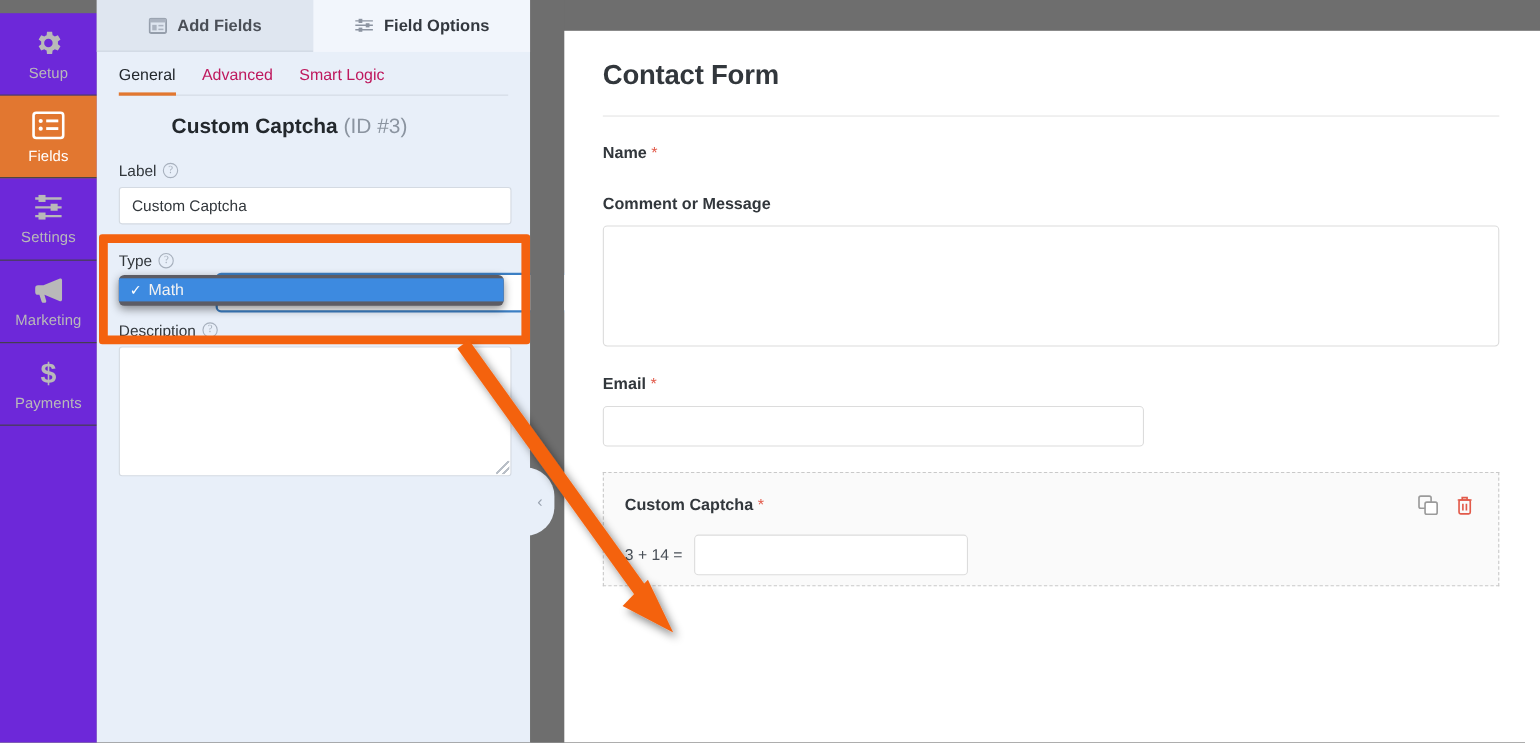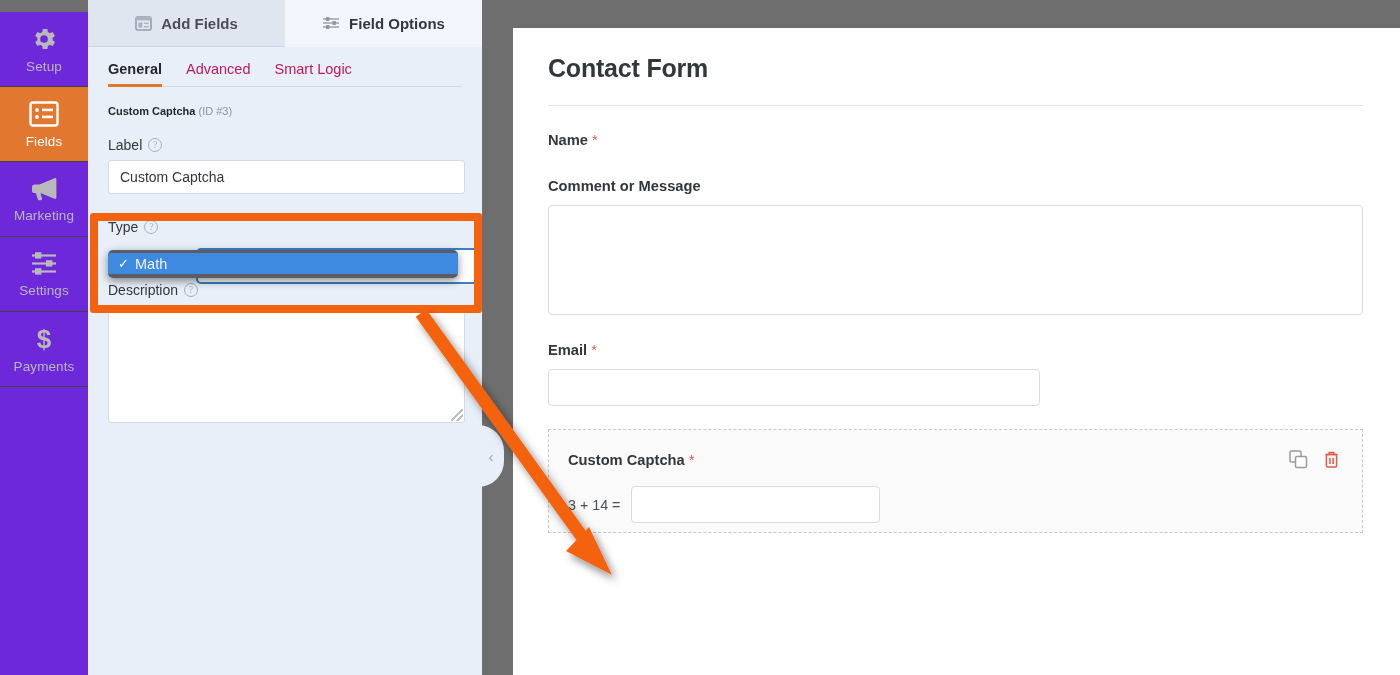--- a/index.html
+++ b/index.html
@@ -51,28 +51,28 @@
   .subtabs {
     position: relative;
     height: 40px; margin: 0 20px;
     display: flex; align-items: flex-end; gap: 24px;
     border-bottom: 1px solid #d3dae4;
   }
   .subtab {
     font-size: 14.5px; color: #be185d; padding-bottom: 9px;
     cursor: pointer; position: relative;
   }
-  .subtab.active { color: #23282d; font-weight: bold; }
+  .subtab.active { color: #23282d; font-weight: normal; }
   .subtab.active::after {
     content: ""; position: absolute; left: 0; right: 0; bottom: -1px;
     height: 3px; background: #e27730;
   }
 
   .panel-body { padding: 0 20px; }
-  .field-title { margin-top: 18px; font-size: 11px; color: #23282d; }
+  .field-title { margin-top: 18px; font-size: 19px; color: #23282d; margin-left: 48px; }
   .field-title b { font-weight: bold; }
   .field-title span.id { color: #8b94a0; font-weight: normal; }
 
   .lbl {
     margin-top: 20px; margin-bottom: 7px;
     font-size: 14px; color: #32373c;
     display: flex; align-items: center; gap: 6px;
   }
   .help {
     width: 14px; height: 14px; border-radius: 50%;
@@ -219,43 +219,43 @@
       <span class="sb-icon">
         <svg width="30" height="28" viewBox="0 0 30 26" fill="none">
           <rect x="1.5" y="1.5" width="27" height="23" rx="2.5" stroke="#fff" stroke-width="2.4"></rect>
           <circle cx="8" cy="9" r="1.9" fill="#fff"></circle>
           <circle cx="8" cy="16" r="1.9" fill="#fff"></circle>
           <rect x="13" y="7.6" width="11" height="2.6" fill="#fff"></rect>
           <rect x="13" y="14.6" width="11" height="2.6" fill="#fff"></rect>
         </svg>
       </span>
       <span class="sb-label">Fields</span>
-    </div>
-
-    <div class="sb-item">
-      <span class="sb-icon">
-        <svg width="30" height="27" viewBox="0 0 30 27" fill="#b9b9b9">
-          <path d="M25.5 3.2 10.5 9.4H5.6A2.6 2.6 0 0 0 3 12v3.4a2.6 2.6 0 0 0 2.6 2.6h1.2l2 6.2c.2.7.8 1.1 1.5 1.1h1.3c1 0 1.7-1 1.4-2l-1.6-5.3 14.1 5.8c.9.4 1.9-.3 1.9-1.3V4.5c0-1-1-1.7-1.9-1.3z"></path>
-        </svg>
-      </span>
-      <span class="sb-label">Marketing</span>
     </div>
 
     <div class="sb-item">
       <span class="sb-icon">
         <svg width="30" height="27" viewBox="0 0 30 27" fill="none" stroke="#b9b9b9" stroke-width="2.2">
           <line x1="3" y1="5.5" x2="27" y2="5.5"></line>
           <line x1="3" y1="13.5" x2="27" y2="13.5"></line>
           <line x1="3" y1="21.5" x2="27" y2="21.5"></line>
           <rect x="6" y="2.2" width="6.4" height="6.4" fill="#b9b9b9" stroke="none"></rect>
           <rect x="17" y="10.2" width="6.4" height="6.4" fill="#b9b9b9" stroke="none"></rect>
           <rect x="6" y="18.2" width="6.4" height="6.4" fill="#b9b9b9" stroke="none"></rect>
         </svg>
       </span>
       <span class="sb-label">Settings</span>
+    </div>
+
+    <div class="sb-item">
+      <span class="sb-icon">
+        <svg width="30" height="27" viewBox="0 0 30 27" fill="#b9b9b9">
+          <path d="M25.5 3.2 10.5 9.4H5.6A2.6 2.6 0 0 0 3 12v3.4a2.6 2.6 0 0 0 2.6 2.6h1.2l2 6.2c.2.7.8 1.1 1.5 1.1h1.3c1 0 1.7-1 1.4-2l-1.6-5.3 14.1 5.8c.9.4 1.9-.3 1.9-1.3V4.5c0-1-1-1.7-1.9-1.3z"></path>
+        </svg>
+      </span>
+      <span class="sb-label">Marketing</span>
     </div>
 
     <div class="sb-item">
       <span class="sb-icon">
         <svg width="26" height="28" viewBox="0 0 26 28">
           <text x="13" y="23" text-anchor="middle" font-family="Liberation Sans, sans-serif" font-size="26" font-weight="bold" fill="#b9b9b9">$</text>
         </svg>
       </span>
       <span class="sb-label">Payments</span>
     </div>

